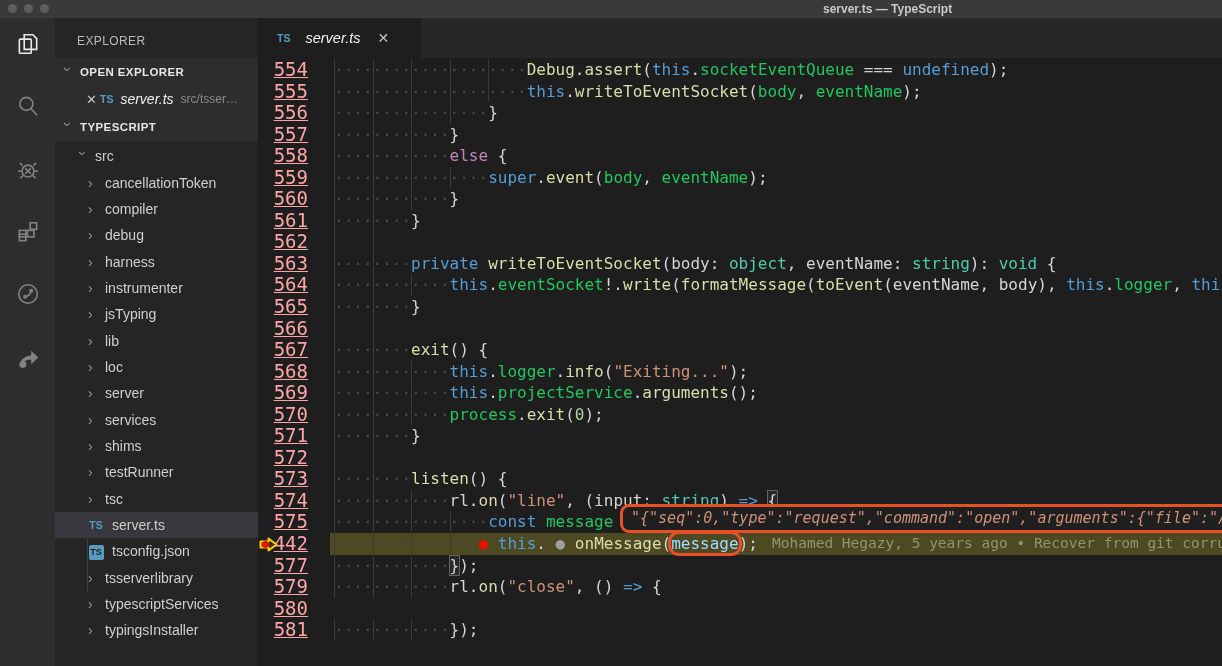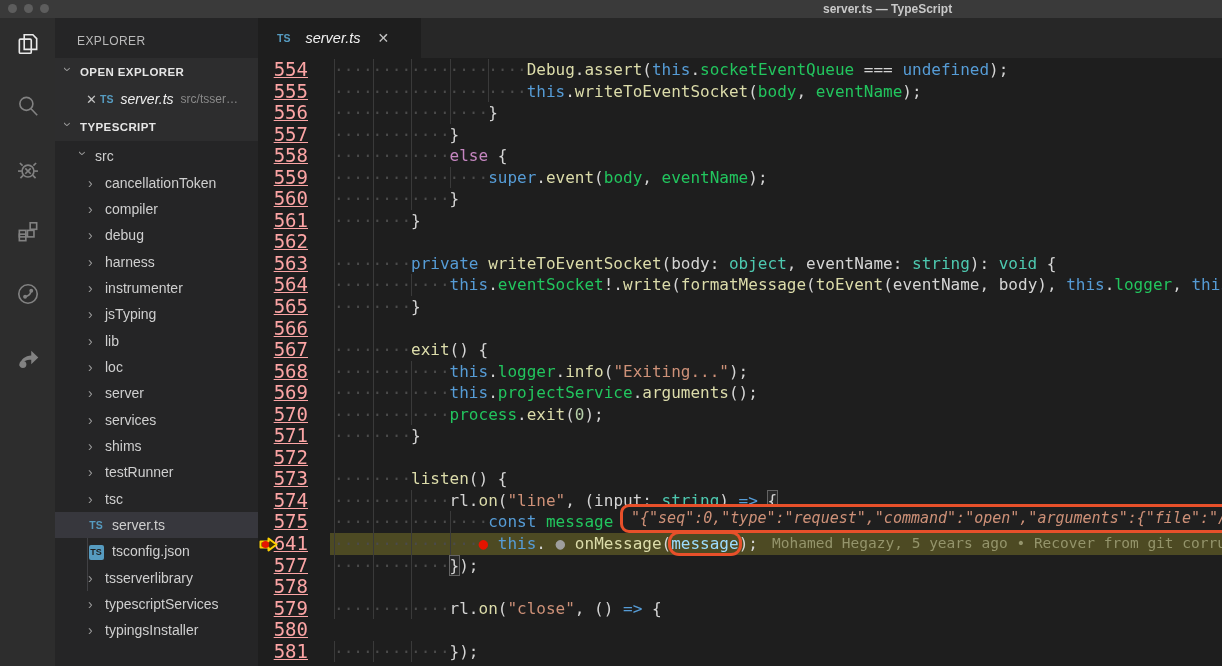--- a/index.html
+++ b/index.html
@@ -334,32 +334,28 @@
       </div>
       <div class="line">
         <span class="ln">575</span>
         <span class="code"><i class="g" style="left: 0px;"></i><i class="g" style="left: 38.532px;"></i><i class="g" style="left: 77.064px;"></i><i class="g" style="left: 115.596px;"></i><span class="ws">················</span><span class="tk-kw">const</span><span class="tk-pun"> </span><span class="tk-prop">message</span></span>
       </div>
       <div class="line current">
         <span class="dbg-arrow"><svg width="19" height="15" viewBox="0 0 19 15">
             <path d="M1.5 4.5h8V1.5l8 6-8 6v-3h-8z" fill="#3c3000" stroke="#fdd000" stroke-width="2" stroke-linejoin="round"></path>
             <circle cx="6.5" cy="7.5" r="3.6" fill="#e51400"></circle>
           </svg></span>
-        <span class="ln">641</span>
+        <span class="ln">442</span>
         <span class="code"><i class="g" style="left: 0px;"></i><i class="g" style="left: 38.532px;"></i><i class="g" style="left: 77.064px;"></i><i class="g" style="left: 115.596px;"></i><span class="ws">···············</span><span class="tk-rdot">●</span><span class="tk-pun"> </span><span class="tk-kw">this</span><span class="tk-pun">.</span><span class="tk-gdot"> ● </span><span class="tk-fn">onMessage</span><span class="tk-pun">(</span><span class="tk-msg">message</span><span class="tk-pun">);</span><span class="blame">Mohamed Hegazy, 5 years ago • Recover from git corru</span></span>
       </div>
       <div class="line">
         <span class="ln">577</span>
         <span class="code"><i class="g" style="left: 0px;"></i><i class="g" style="left: 38.532px;"></i><i class="g" style="left: 77.064px;"></i><span class="ws">············</span><span class="tk-bm">}</span><span class="tk-pun">);</span></span>
       </div>
       <div class="line">
-        <span class="ln">578</span>
-        <span class="code"><i class="g" style="left: 0px;"></i><i class="g" style="left: 38.532px;"></i><i class="g" style="left: 77.064px;"></i></span>
-      </div>
-      <div class="line">
         <span class="ln">579</span>
         <span class="code"><i class="g" style="left: 0px;"></i><i class="g" style="left: 38.532px;"></i><i class="g" style="left: 77.064px;"></i><span class="ws">············</span><span class="tk-pun">rl</span><span class="tk-pun">.</span><span class="tk-fn">on</span><span class="tk-pun">(</span><span class="tk-str">"close"</span><span class="tk-pun">, () </span><span class="tk-kw">=&gt;</span><span class="tk-pun"> {</span></span>
       </div>
       <div class="line">
         <span class="ln">580</span>
       </div>
       <div class="line">
         <span class="ln">581</span>
         <span class="code"><i class="g" style="left: 0px;"></i><i class="g" style="left: 38.532px;"></i><i class="g" style="left: 77.064px;"></i><span class="ws">············</span><span class="tk-pun">});</span></span>
       </div>

